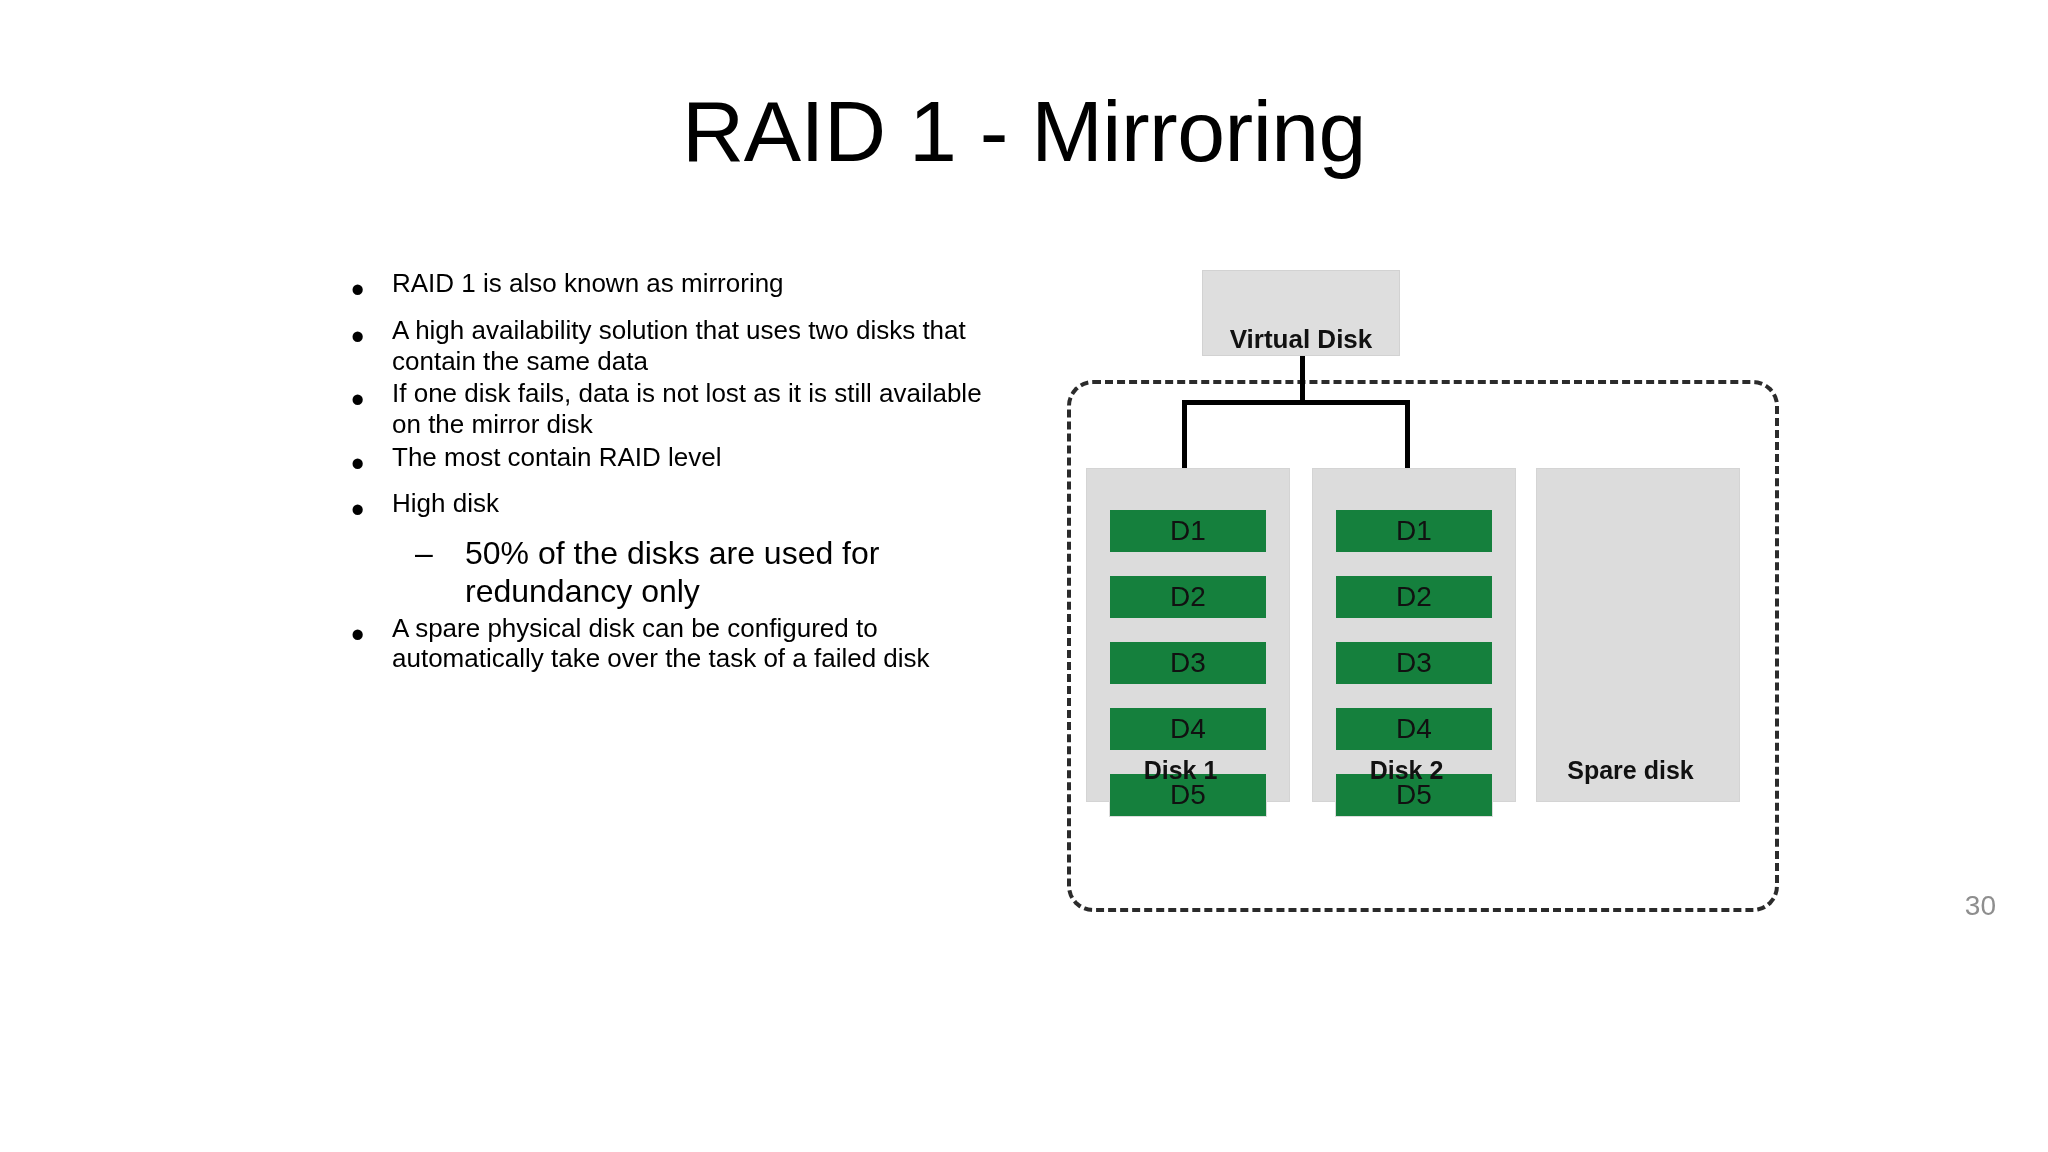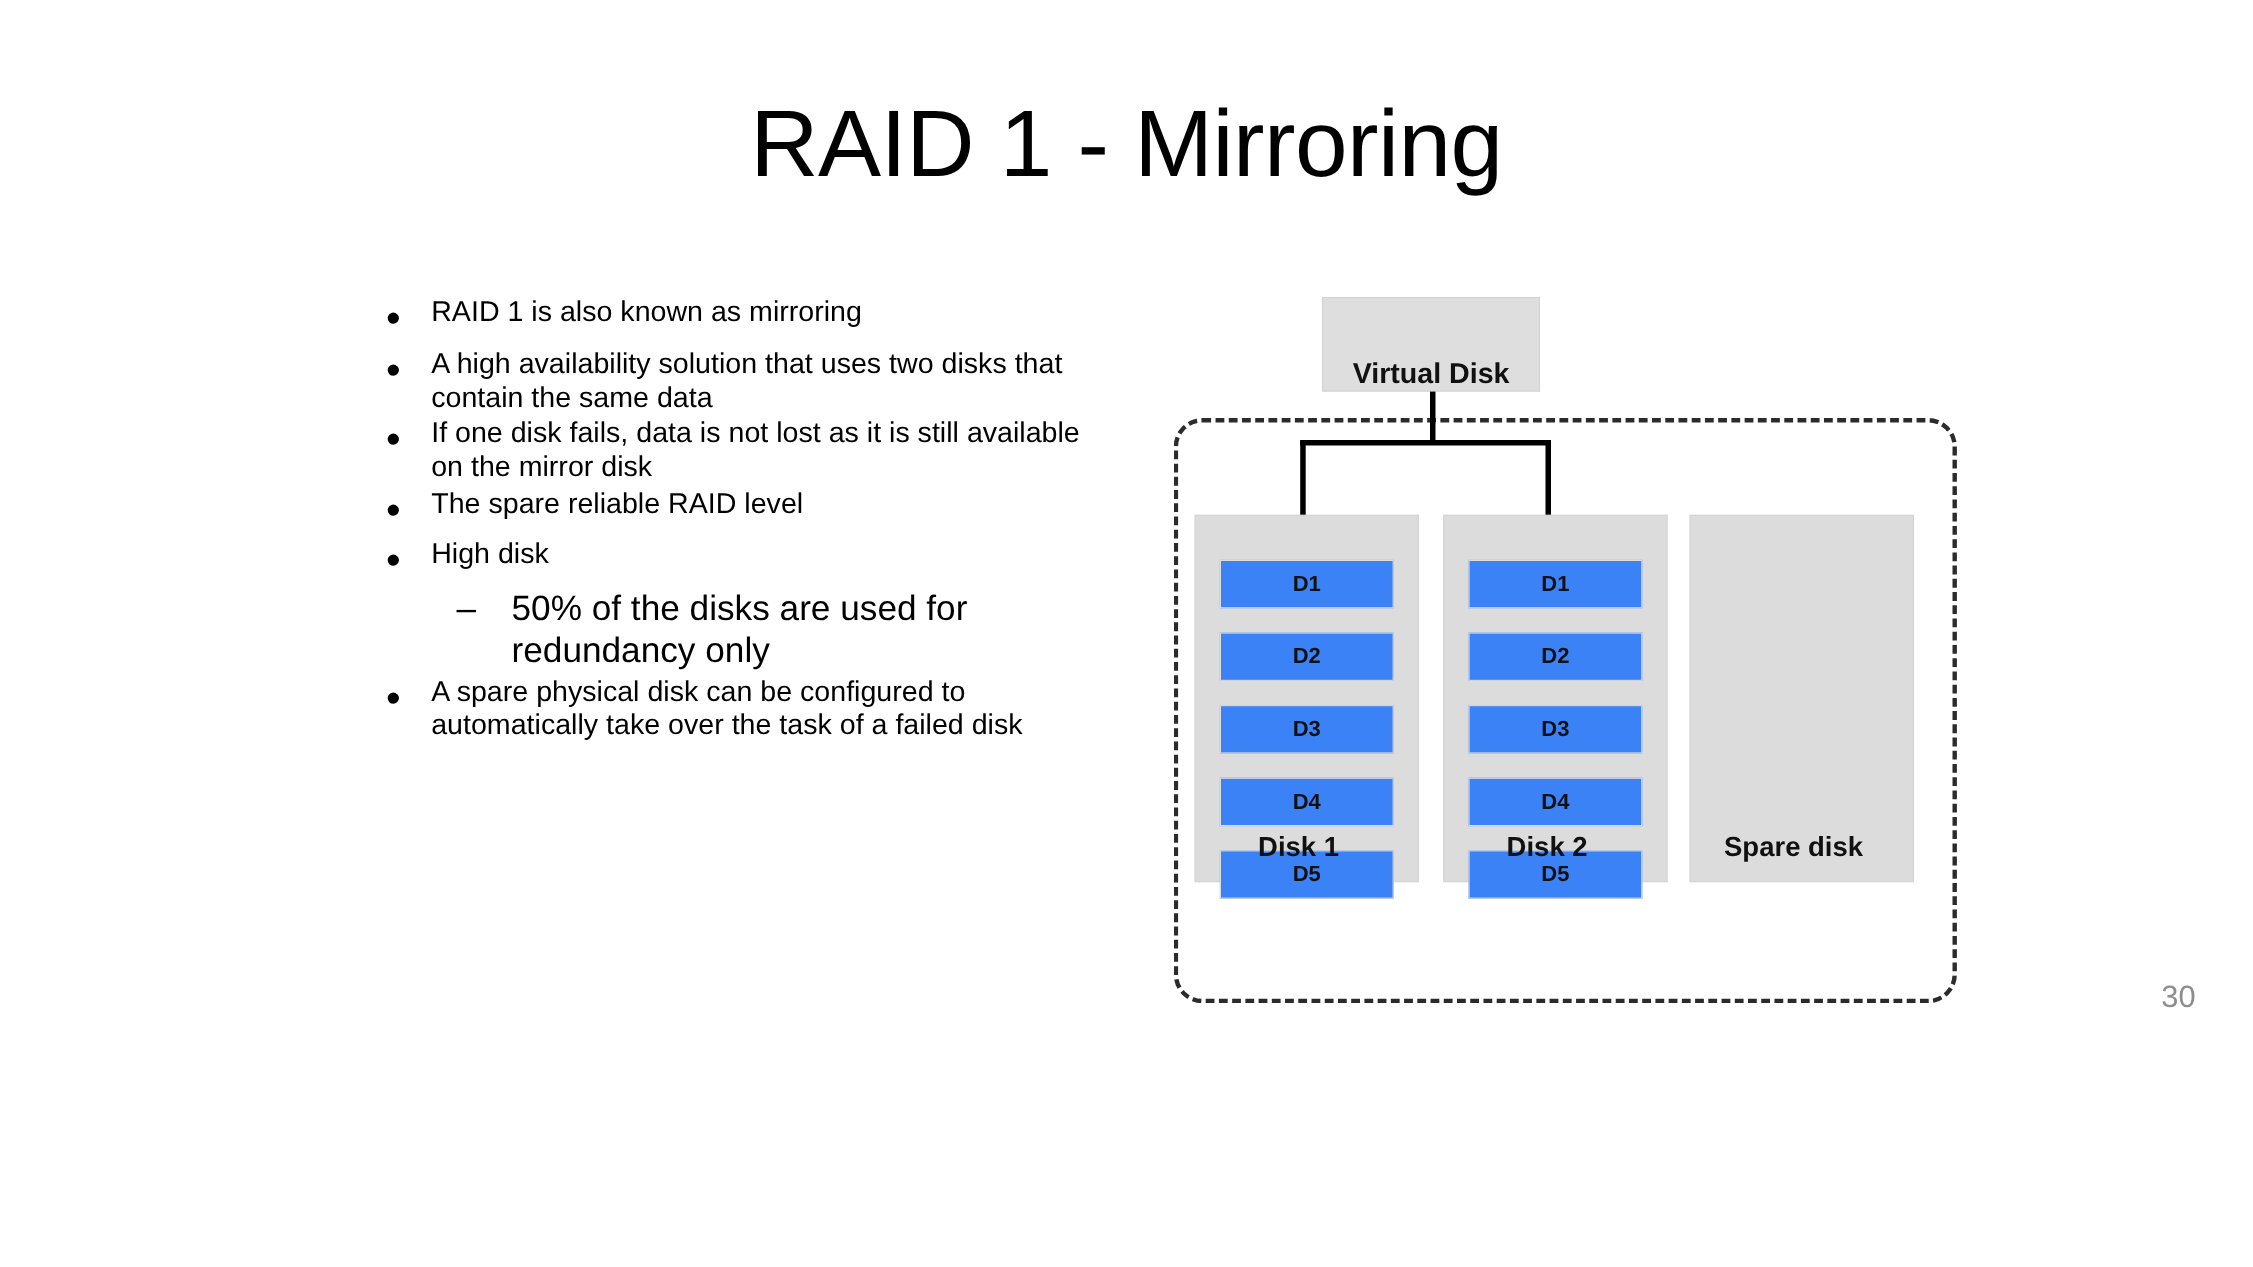--- a/index.html
+++ b/index.html
@@ -164,28 +164,28 @@
 
   .block-stack {
     position: absolute;
     left: 22px;
     top: 40px;
     right: 22px;
   }
   .disk-block {
     height: 44px;
     margin-bottom: 22px;
-    background: #3b82f6;
+    background: #15803d;
     border: 1px solid #dcdcdc;
     box-sizing: border-box;
     display: flex;
     align-items: center;
     justify-content: center;
-    font-size: 20px;
-    font-weight: bold;
+    font-size: 28px;
+    font-weight: normal;
     color: #111111;
   }
   .disk-label {
     position: absolute;
     left: 0;
     right: 15px;
     bottom: 16px;
     text-align: center;
     font-size: 25px;
     font-weight: bold;
@@ -216,21 +216,21 @@
       <div class="bullet-row lvl1">
         <span class="bullet-marker">•</span>
         <span class="bullet-text">A high availability solution that uses two disks that contain the same data</span>
       </div>
       <div class="bullet-row lvl1">
         <span class="bullet-marker">•</span>
         <span class="bullet-text">If one disk fails, data is not lost as it is still available on the mirror disk</span>
       </div>
       <div class="bullet-row lvl1">
         <span class="bullet-marker">•</span>
-        <span class="bullet-text">The spare reliable RAID level</span>
+        <span class="bullet-text">The most contain RAID level</span>
       </div>
       <div class="bullet-row lvl1">
         <span class="bullet-marker">•</span>
         <span class="bullet-text">High disk</span>
       </div>
       <div class="bullet-row lvl2">
         <span class="bullet-marker">–</span>
         <span class="bullet-text">50% of the disks are used for redundancy only</span>
       </div>
       <div class="bullet-row lvl1">

